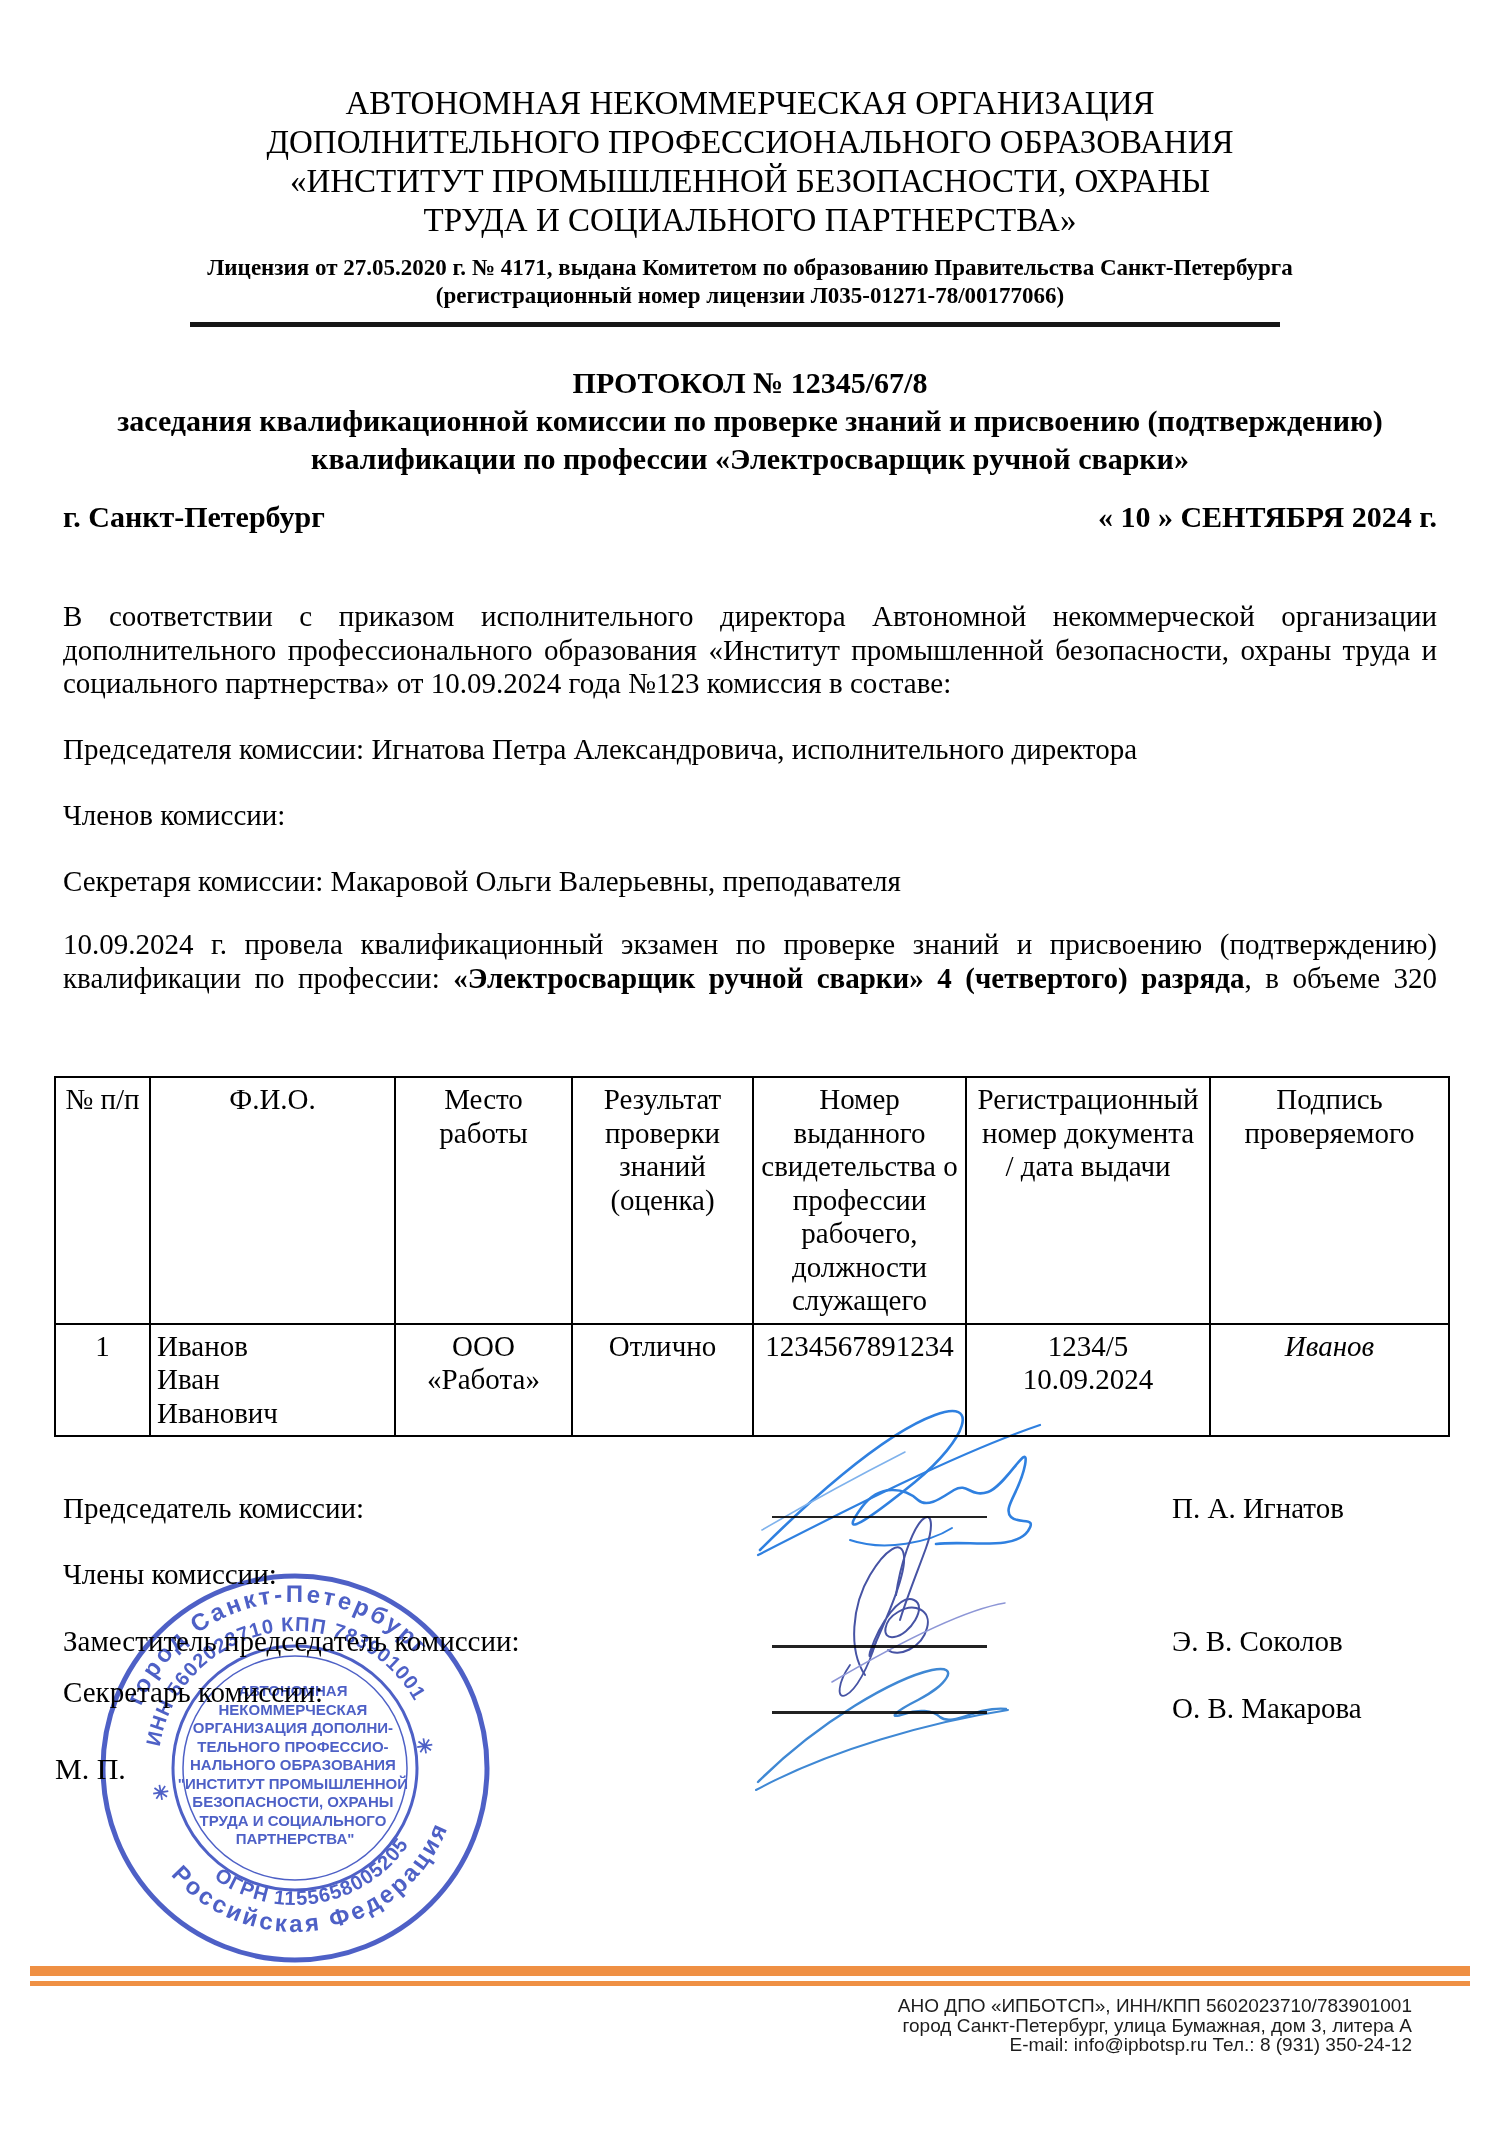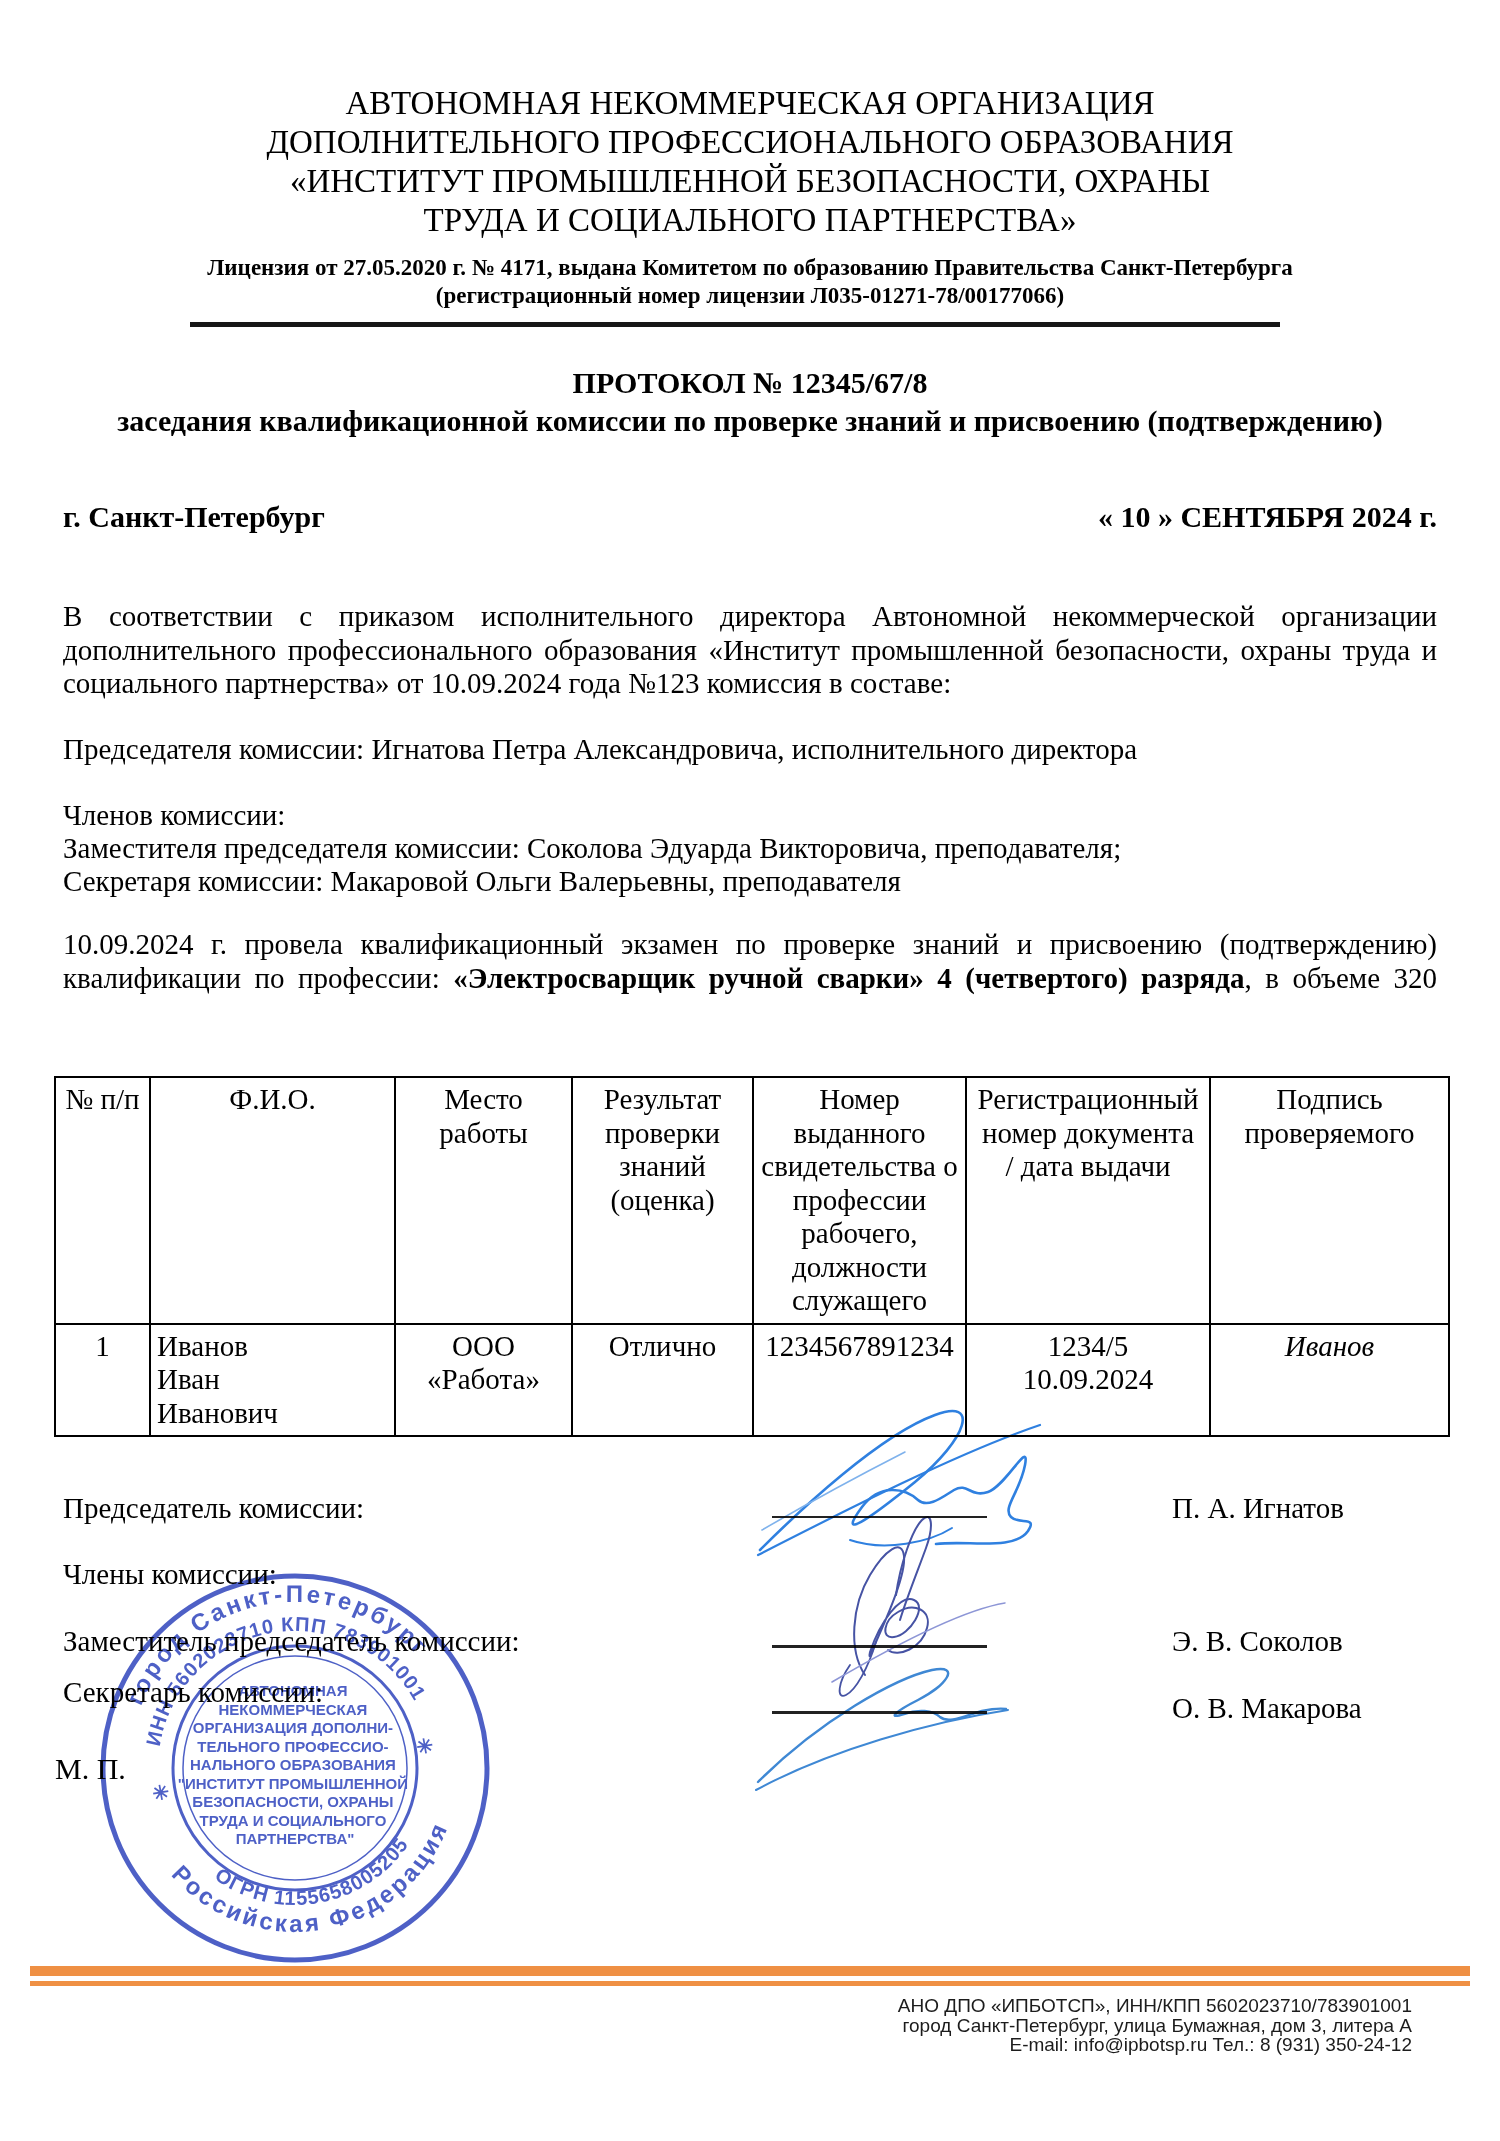--- a/index.html
+++ b/index.html
@@ -61,36 +61,36 @@
   </div>
   <div class="license">
     <span class="license-line">Лицензия от 27.05.2020 г. № 4171, выдана Комитетом по образованию Правительства Санкт-Петербурга</span>
     <span class="license-line">(регистрационный номер лицензии Л035-01271-78/00177066)</span>
   </div>
   <div class="head-rule"></div>
 
   <div class="protocol-head">
     <span class="protocol-title">ПРОТОКОЛ № 12345/67/8</span>
     <span class="protocol-sub">заседания квалификационной комиссии по проверке знаний и присвоению (подтверждению)</span>
+    <span class="protocol-sub">квалификации по профессии «Электросварщик ручной сварки»</span>
   </div>
 
   <div class="place-date">
     <span>г. Санкт-Петербург</span>
     <span>« 10 » СЕНТЯБРЯ 2024 г.</span>
   </div>
 
   <div class="para" style="top:600px;">
     <span class="jl">В соответствии с приказом исполнительного директора Автономной некоммерческой организации</span>
     <span class="jl">дополнительного профессионального образования «Институт промышленной безопасности, охраны труда и</span>
     <span class="jl last">социального партнерства» от 10.09.2024 года №123 комиссия в составе:</span>
   </div>
 
   <div class="line" style="top:733px;">Председателя комиссии: Игнатова Петра Александровича, исполнительного директора</div>
   <div class="line" style="top:799px;">Членов комиссии:</div>
-  <div class="line" style="top:832px;">Заместителя председателя комиссии: Соколова Эдуарда Викторовича, преподавателя;</div>
   <div class="line" style="top:865px;">Секретаря комиссии: Макаровой Ольги Валерьевны, преподавателя</div>
 
   <div class="para" style="top:928px;">
     <span class="jl">10.09.2024 г. провела квалификационный экзамен по проверке знаний и присвоению (подтверждению)</span>
     <span class="jl"><span>квалификации по профессии: </span><b>«Электросварщик ручной сварки» 4 (четвертого) разряда</b><span>, в объеме 320</span></span>
   </div>
 
   <table class="results">
     <colgroup>
       <col style="width:95px">

